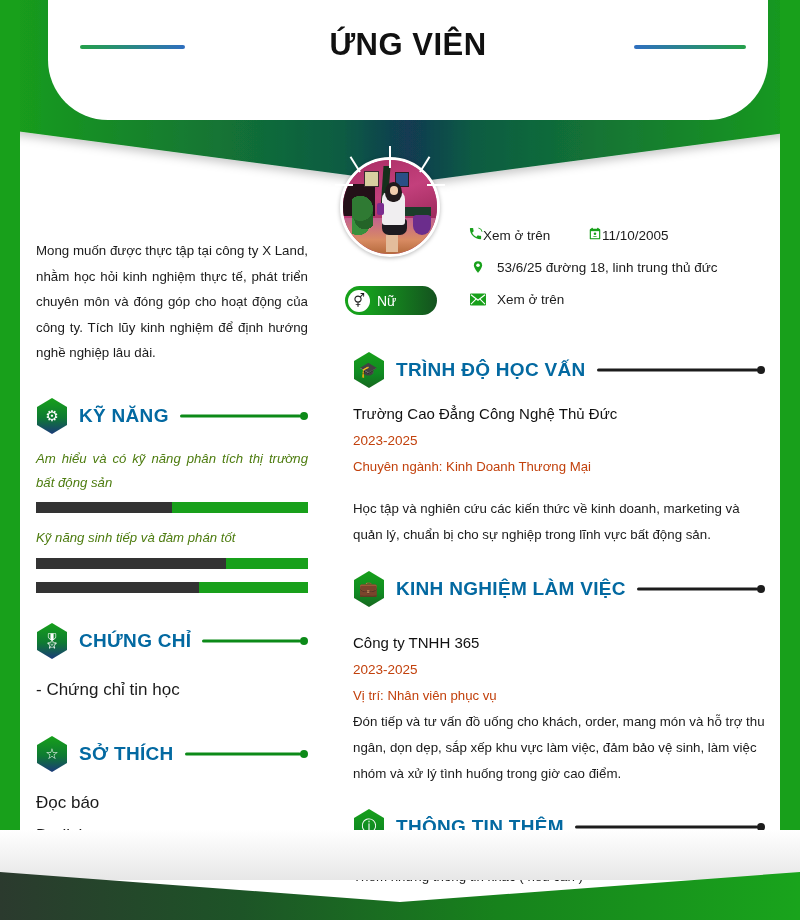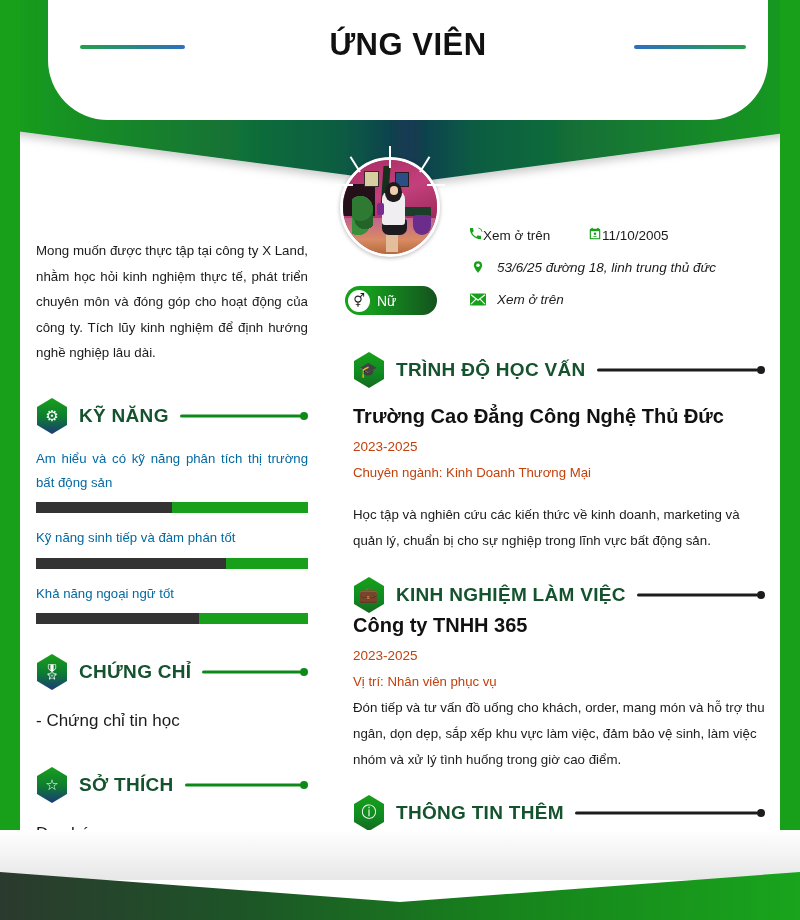--- a/index.html
+++ b/index.html
@@ -67,57 +67,57 @@
   }
   .gender-ic {
     width: 22px; height: 22px; border-radius: 50%; background: #fff;
     display: flex; align-items: center; justify-content: center;
     color: #1b1b1b; font-size: 13px; line-height: 1;
   }
   .gender-lb { color: #fff; font-size: 14px; }
 
   
   .contact { position: absolute; left: 468px; top: 226px; width: 320px; z-index: 9; }
-  .crow { display: flex; align-items: center; margin-bottom: 14px; font-size: 13.5px; color: #1b1b1b; font-style: italic; }
+  .crow { display: flex; align-items: center; margin-bottom: 14px; font-size: 13.5px; color: #1b1b1b; }
   .crow .ic { width: 20px; min-width:20px; height: 18px; display: flex; align-items: center; justify-content: center; margin-right: 9px; }
   .crow-split { display: flex; align-items: center; margin-bottom: 14px; }
   .crow-split .seg { display: flex; align-items: center; font-size: 13.5px; color: #1b1b1b; }
   .crow-split .seg.a { width: 120px; }
 
   
   .left-col { position: absolute; left: 36px; top: 238px; width: 272px; z-index: 4; }
   .right-col { position: absolute; left: 353px; top: 352px; width: 412px; z-index: 4; }
 
   .objective { font-size: 13.3px; line-height: 1.92; color: #1b1b1b; text-align: justify; }
 
   
   .sec-head { display: flex; align-items: center; gap: 11px; }
   .hexicon { position: relative; width: 32px; height: 36px; flex: 0 0 32px; }
   .hexicon .glyph {
     position: absolute; inset: 0; display: flex; align-items: center; justify-content: center;
     color: #fff; font-size: 15px; z-index: 2;
   }
-  .sec-title { font-size: 19px; font-weight: bold; color: #14532d; letter-spacing: .3px; white-space: nowrap; }
+  .sec-title { font-size: 19px; font-weight: bold; color: #0369a1; letter-spacing: .3px; white-space: nowrap; }
   .sec-rule { flex: 1; height: 3px; position: relative; }
   .sec-rule i { position: absolute; left: 0; right: 7px; top: 50%; height: 3px; transform: translateY(-50%); background: #0c8a18; border-radius: 2px; display:block; }
   .sec-rule b { position: absolute; right: 0; top: 50%; transform: translateY(-50%); width: 8px; height: 8px; border-radius: 50%; background: #0c8a18; }
   .right-col .sec-rule i { background: #1c1c1c; }
   .right-col .sec-rule b { background: #1c1c1c; }
 
   
   .skill { margin-top: 13px; }
-  .skill-name { font-size: 13.2px; line-height: 1.85; color: #0369a1; }
+  .skill-name { font-size: 13.2px; line-height: 1.85; color: #4d7c0f; font-style: italic; }
   .skill.s0 .skill-name { text-align: justify; }
   .bar { position: relative; height: 11px; background: #18a01b; margin-top: 7px; }
   .bar span { position: absolute; left: 0; top: 0; bottom: 0; background: #333333; }
 
   .plain-item { font-size: 17px; color: #1b1b1b; line-height: 1.95; }
 
   
-  .entry-title { font-size: 20px; font-weight: bold; color: #111; }
+  .entry-title { font-size: 15px; font-weight: normal; color: #111; }
   .entry-line { font-size: 13.5px; color: #c2410c; }
   .entry-para { font-size: 13.3px; line-height: 1.95; color: #1b1b1b; }
 
   
   .footer { position: absolute; left: 0; bottom: 0; width: 800px; height: 90px; z-index: 6; }
 </style>
 </head>
 <body>
 
 <div class="page">
@@ -268,21 +268,20 @@
             <span style="width: 50%;"></span>
           </div>
         </div>
         <div class="skill s1">
           <div class="skill-name">Kỹ năng sinh tiếp và đàm phán tốt</div>
           <div class="bar">
             <span style="width: 70%;"></span>
           </div>
         </div>
         <div class="skill s2">
-          <div class="skill-name">Khả năng ngoại ngữ tốt</div>
           <div class="bar">
             <span style="width: 60%;"></span>
           </div>
         </div>
       </div>
 
     <div style="height:30px"></div>
     <div class="sec-head">
       <div class="hexicon">
         <svg width="32" height="36" viewBox="0 0 32 36">
@@ -355,21 +354,21 @@
             <path d="M16 0 31 9v18L16 36 1 27V9z" fill="url(#hx2)"></path>
           </svg>
         <span class="glyph">💼</span>
       </div>
       <div class="sec-title">KINH NGHIỆM LÀM VIỆC</div>
       <div class="sec-rule">
           <i></i>
           <b></b>
         </div>
     </div>
-    <div style="margin-top:1px">
+    <div style="margin-top:27px">
       <div class="entry-title">Công ty TNHH 365</div>
       <div class="entry-line" style="margin-top:11px">2023-2025</div>
       <div class="entry-line" style="margin-top:11px;font-size:13.2px">Vị trí: Nhân viên phục vụ</div>
       <div class="entry-para" style="margin-top:6px">Đón tiếp và tư vấn đồ uống cho khách, order, mang món và hỗ trợ thu ngân, dọn dẹp, sắp xếp khu vực làm việc, đảm bảo vệ sinh, làm việc nhóm và xử lý tình huống trong giờ cao điểm.</div>
     </div>
 
     <div style="height:22px"></div>
     <div class="sec-head">
       <div class="hexicon">
         <svg width="32" height="36" viewBox="0 0 32 36">

